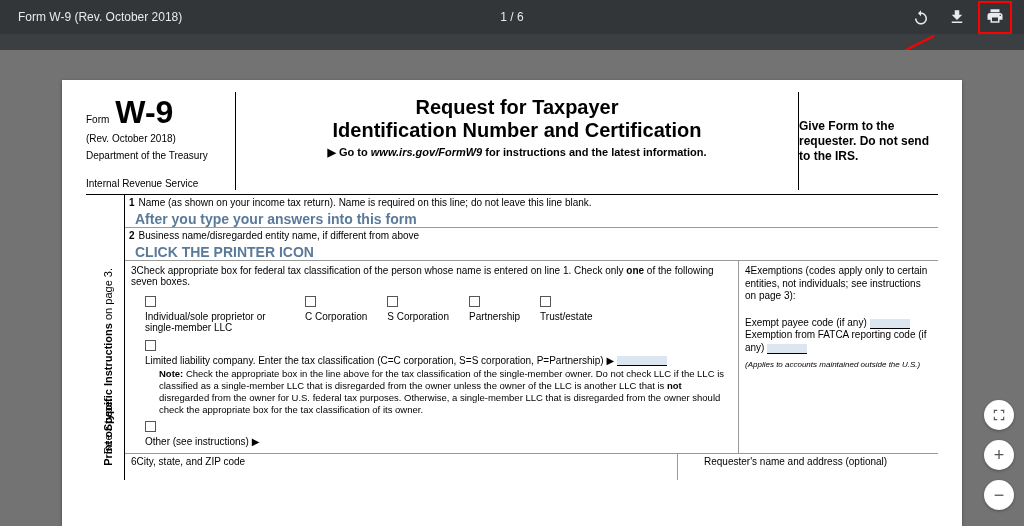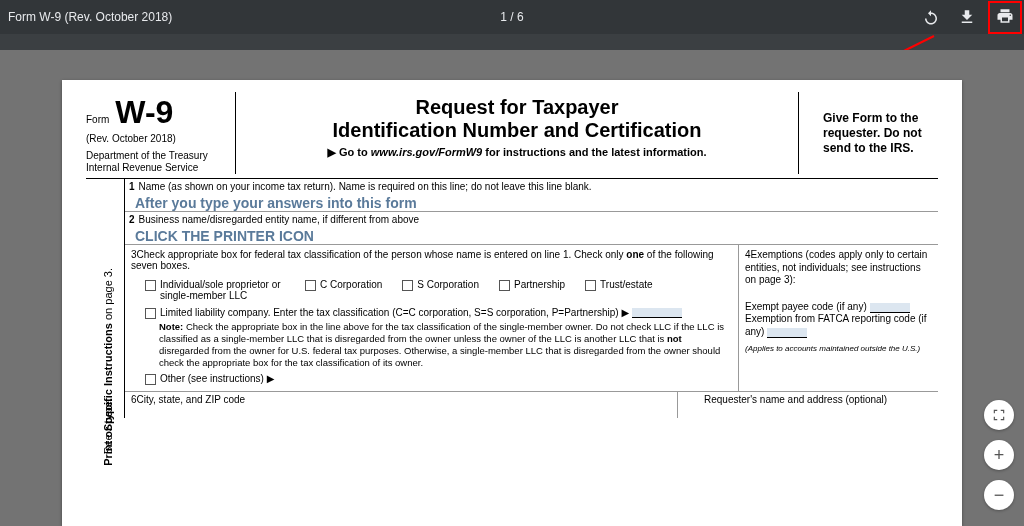--- a/index.html
+++ b/index.html
@@ -12,21 +12,21 @@
     overflow: hidden;
     position: relative;
   }
   .toolbar {
     background: #323639;
     height: 34px;
     display: flex;
     align-items: center;
     color: #e8eaed;
     font-size: 12px;
-    padding: 0 8px;
+    padding: 0 18px;
     position: relative;
   }
   .toolbar-title { flex: 0 0 auto; }
   .toolbar-center {
     position: absolute;
     left: 50%;
     transform: translateX(-50%);
   }
   .toolbar-right {
     margin-left: auto;
@@ -92,21 +92,21 @@
     font-size: 20px;
     font-weight: bold;
     margin: 4px 0 4px 0;
     line-height: 1.15;
   }
   .goto-line { font-size: 11px; font-weight: bold; }
   .goto-line .goto-url { font-style: italic; }
   .hdr-right {
     width: 140px;
     border-left: 1px solid #000;
-    padding-left: 24px;
+    padding-left: 0;
     font-size: 12px;
     font-weight: bold;
     line-height: 1.25;
     display: flex;
     align-items: center;
   }
   .side-wrap {
     position: absolute;
     left: 40px;
     top: 188px;
@@ -143,21 +143,21 @@
   .split-row { display: flex; }
   .left-col { flex: 1; padding: 4px 6px; font-size: 10px; }
   .right-col {
     width: 200px;
     border-left: 1px solid #999;
     padding: 4px 6px;
     font-size: 10px;
     line-height: 1.25;
   }
   .cb-row { display: flex; flex-wrap: wrap; gap: 18px 20px; margin: 8px 0 6px 14px; align-items: flex-start; }
-  .cb-item { display: flex; align-items: flex-start; gap: 4px; font-size: 10px; }
+  .cb-item { display: flex; align-items: flex-start; gap: 4px; font-size: 10px; flex-direction: column; }
   .cb-box {
     width: 11px; height: 11px;
     border: 1px solid #555;
     flex-shrink: 0;
     margin-top: 1px;
   }
   .note-block { font-size: 9.5px; margin-left: 28px; margin-top: 2px; line-height: 1.25; }
   .blank-line {
     display: inline-block;
     border-bottom: 1px solid #000;
@@ -226,21 +226,21 @@
   <div class="page">
 
     <div class="form-header">
       <div class="hdr-left">
         <div class="w9-line">
           <span class="form-word">Form</span>
           <span class="w9-big">W-9</span>
         </div>
         <div class="rev-line">(Rev. October 2018)</div>
         <div class="dept-line">Department of the Treasury</div>
-        <div class="dept-line" style="margin-top:0">Internal Revenue Service</div>
+        <div class="dept-line" style="margin-top:16px">Internal Revenue Service</div>
       </div>
       <div class="hdr-center">
         <h1>
           <span>Request for Taxpayer</span><br>
           <span>Identification Number and Certification</span>
         </h1>
         <div class="goto-line">
           <span>▶ Go to </span><span class="goto-url">www.irs.gov/FormW9</span><span> for instructions and the latest information.</span>
         </div>
       </div>

